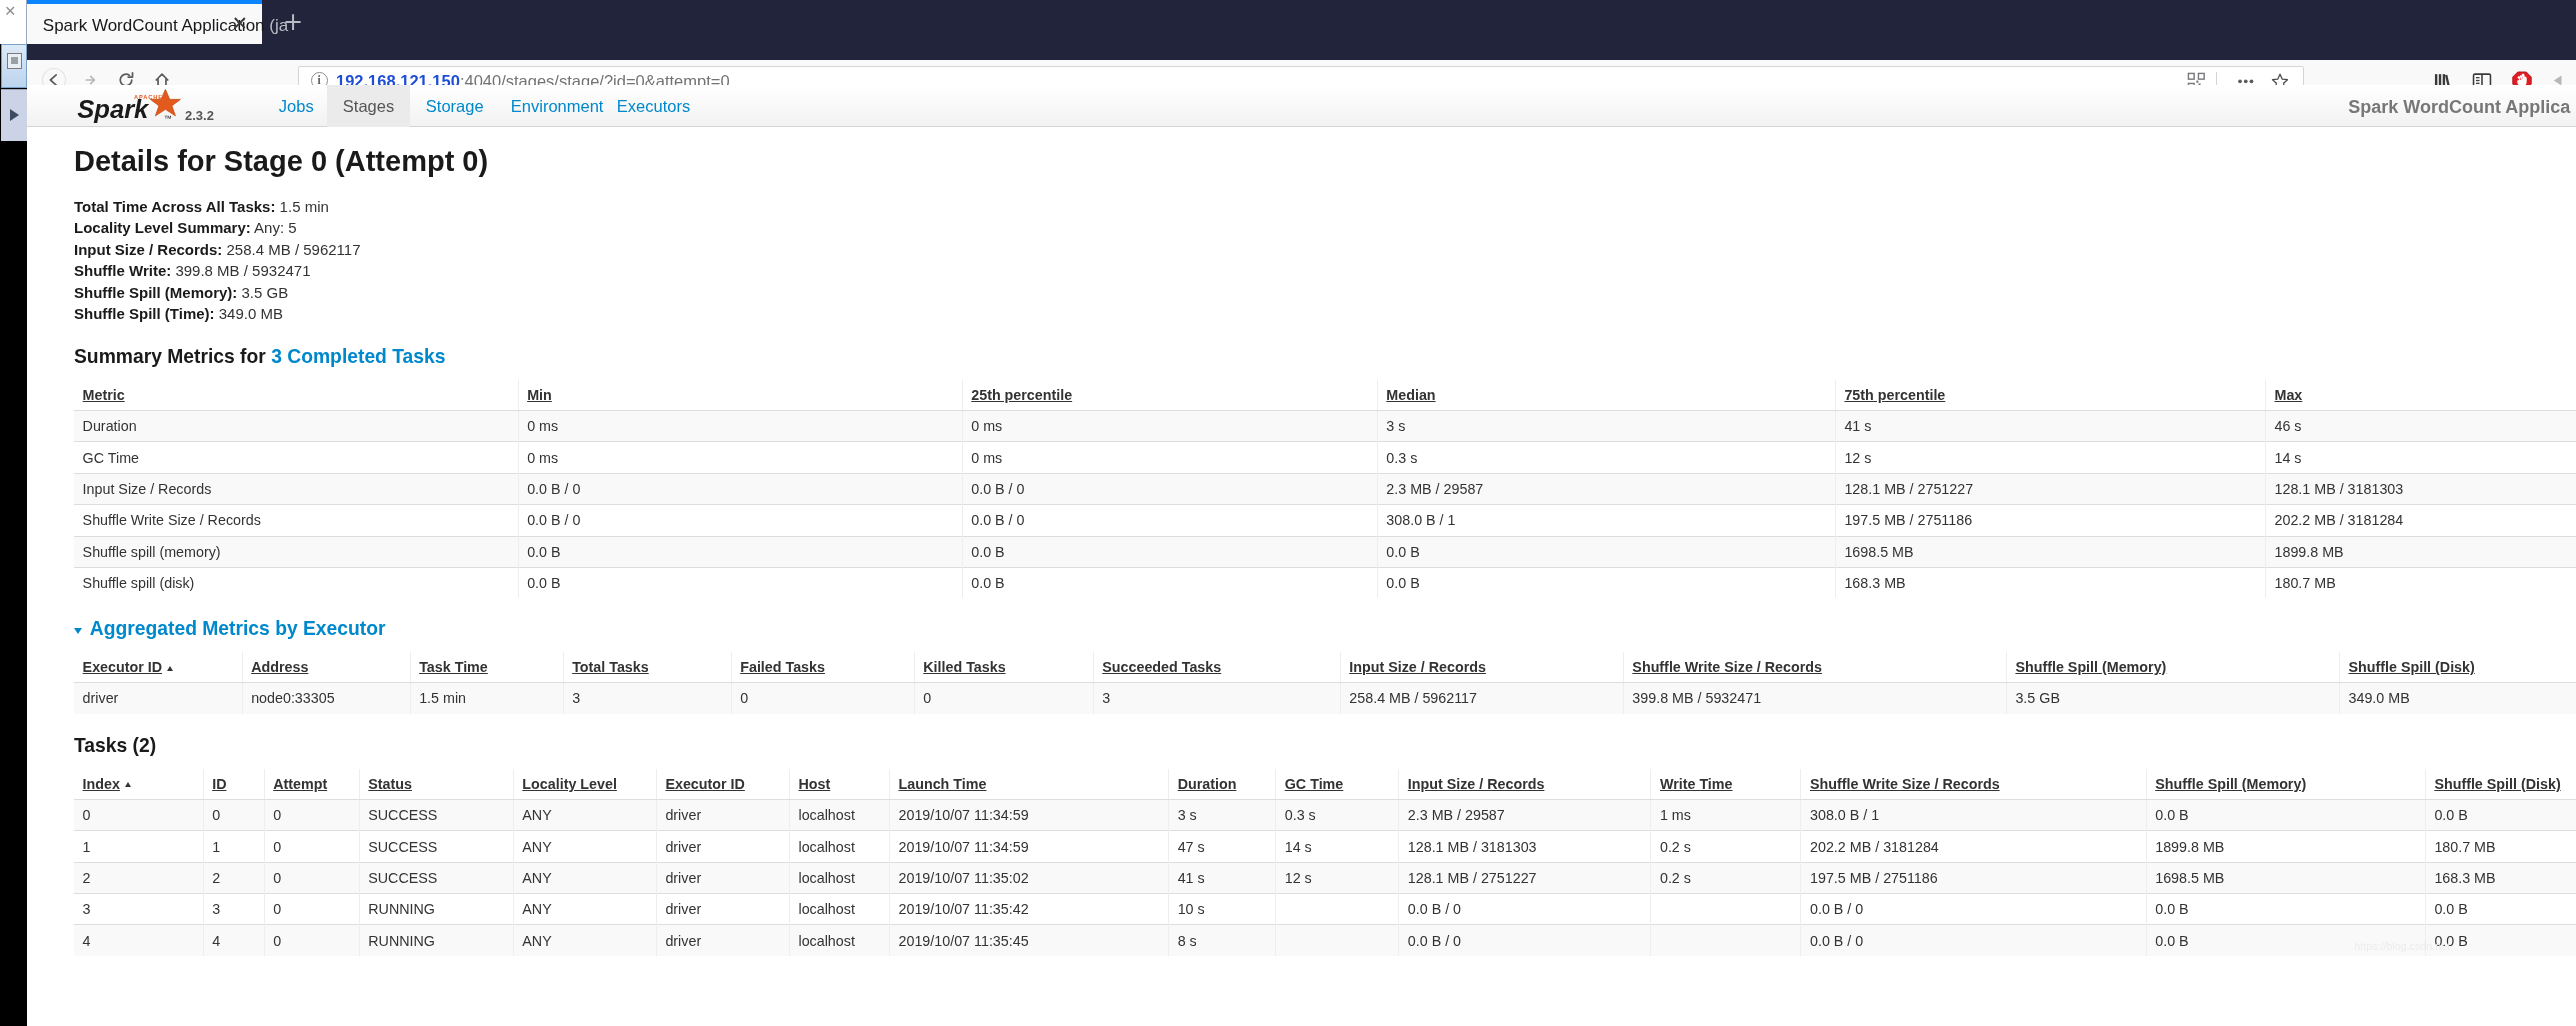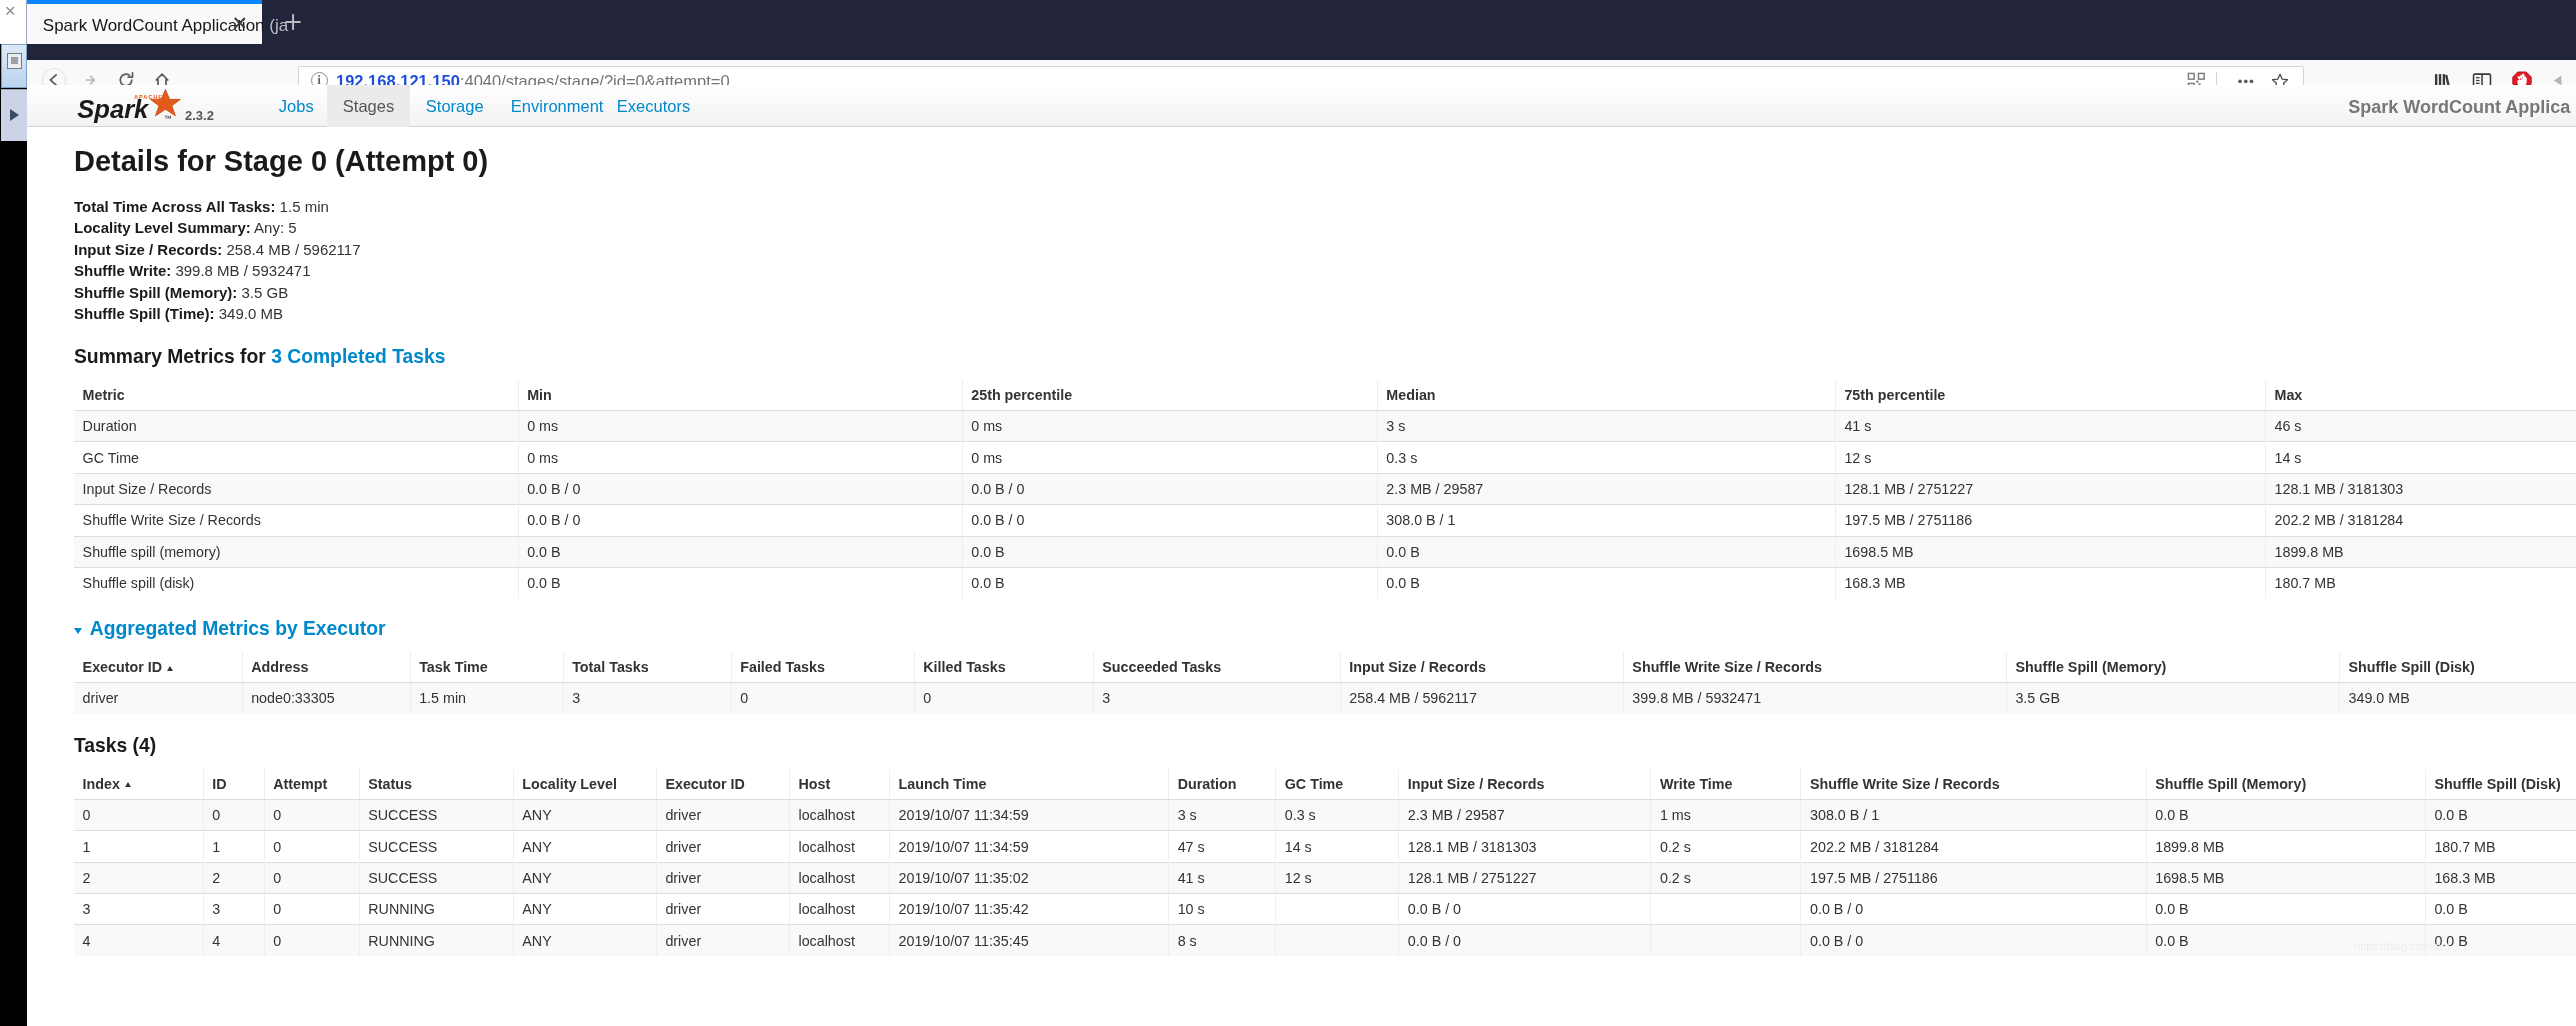--- a/index.html
+++ b/index.html
@@ -255,20 +255,21 @@
   }
   table.spark-table th {
     text-align: left;
     font-size: 14.3px; font-weight: bold; color: #333333;
     padding: 7.2px 8.6px;
     border-bottom: 1.4px solid #dddddd;
     border-right: 0.7px solid #eeeeee;
     background: #ffffff;
     white-space: nowrap;
     overflow: hidden;
+    text-decoration: underline;
   }
   table.spark-table td {
     font-size: 14.3px; color: #333333;
     padding: 7.2px 8.6px;
     border-top: 0.7px solid #dddddd;
     border-right: 0.7px solid #eeeeee;
     white-space: nowrap;
     overflow: hidden;
   }
   table.spark-table tbody tr:nth-child(odd) td { background: #f9f9f9; }
@@ -550,21 +551,21 @@
             <td>0</td>
             <td>3</td>
             <td>258.4 MB / 5962117</td>
             <td>399.8 MB / 5932471</td>
             <td>3.5 GB</td>
             <td>349.0 MB</td>
           </tr>
         </tbody>
       </table>
 
-      <h4 class="tasks-head">Tasks (4)</h4>
+      <h4 class="tasks-head">Tasks (2)</h4>
 
       <table class="spark-table" id="tasks-table">
         <colgroup>
           <col style="width:129px">
             <col style="width:61px">
             <col style="width:95px">
             <col style="width:154px">
           <col style="width:143px">
             <col style="width:133px">
             <col style="width:100px">

